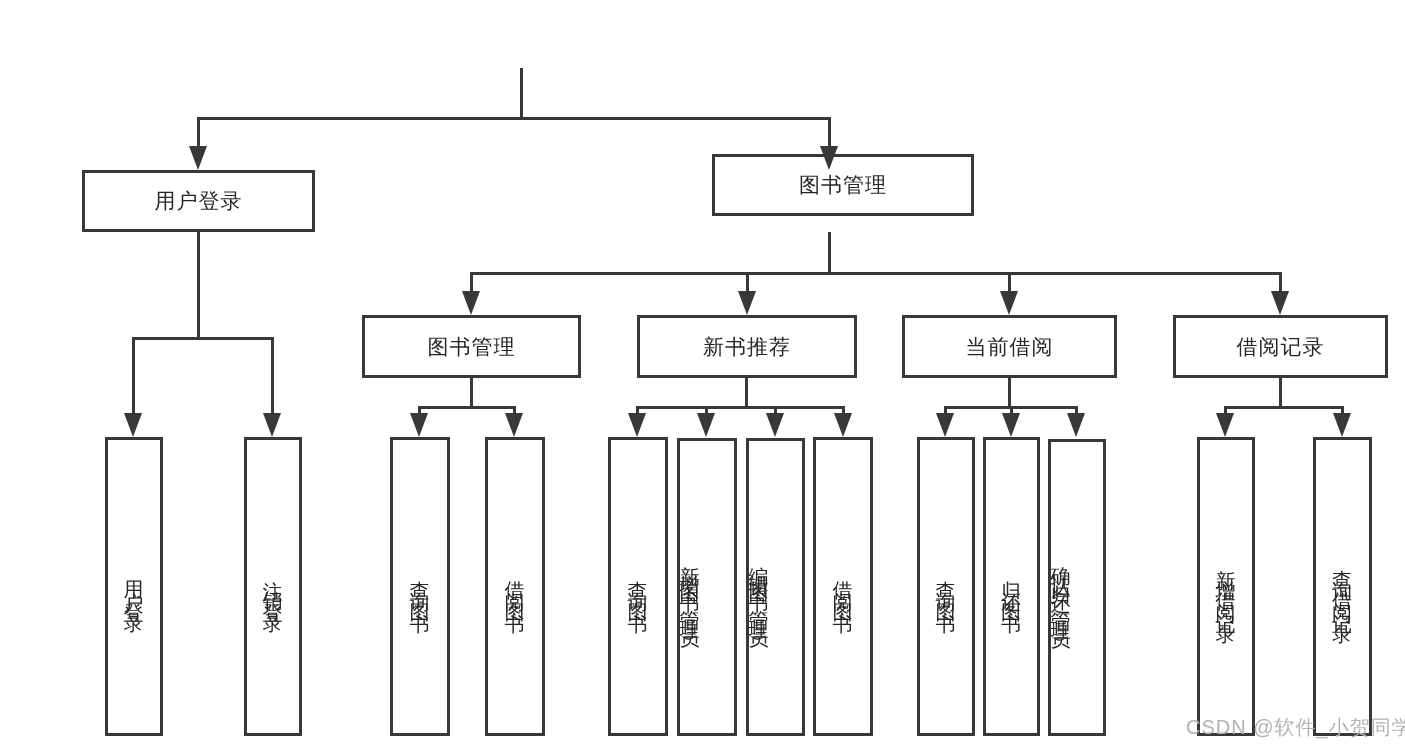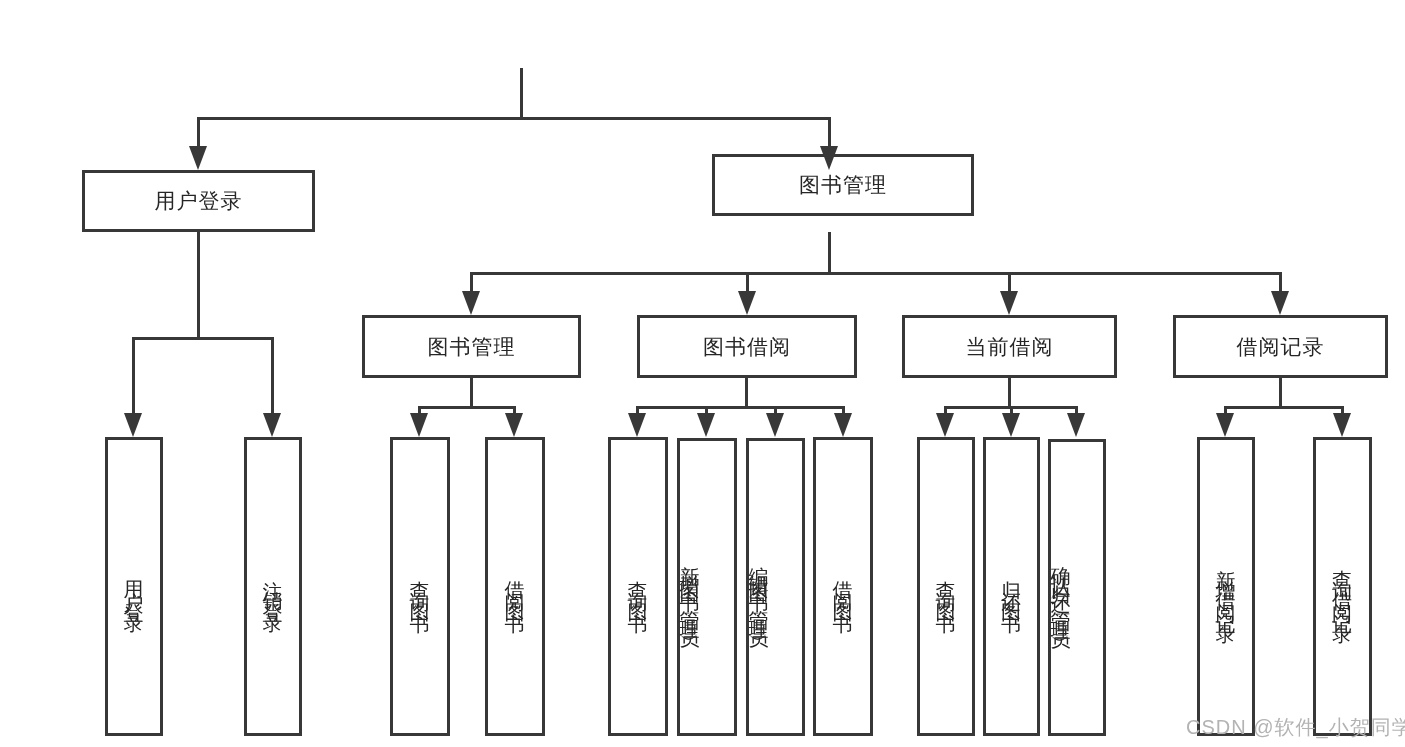--- a/index.html
+++ b/index.html
@@ -74,21 +74,21 @@
 
 <div class="canvas">
 
 
   <div class="hbox" style="left:82px;top:170px;width:233px;height:62px">用户登录</div>
 
   <div class="hbox" style="left:712px;top:154px;width:262px;height:62px">图书管理</div>
 
   <div class="hbox" style="left:362px;top:315px;width:219px;height:63px">图书管理</div>
 
-  <div class="hbox" style="left:637px;top:315px;width:220px;height:63px">图书借阅</div>
+  <div class="hbox" style="left:637px;top:315px;width:220px;height:63px">新书推荐</div>
 
   <div class="hbox" style="left:902px;top:315px;width:215px;height:63px">当前借阅</div>
 
   <div class="hbox" style="left:1173px;top:315px;width:215px;height:63px">借阅记录</div>
 
   <div class="vbox" style="left:105px;top:437px;width:58px;height:299px">
     <span>用户登录</span>
   </div>
 
   <div class="vbox" style="left:244px;top:437px;width:58px;height:299px">

